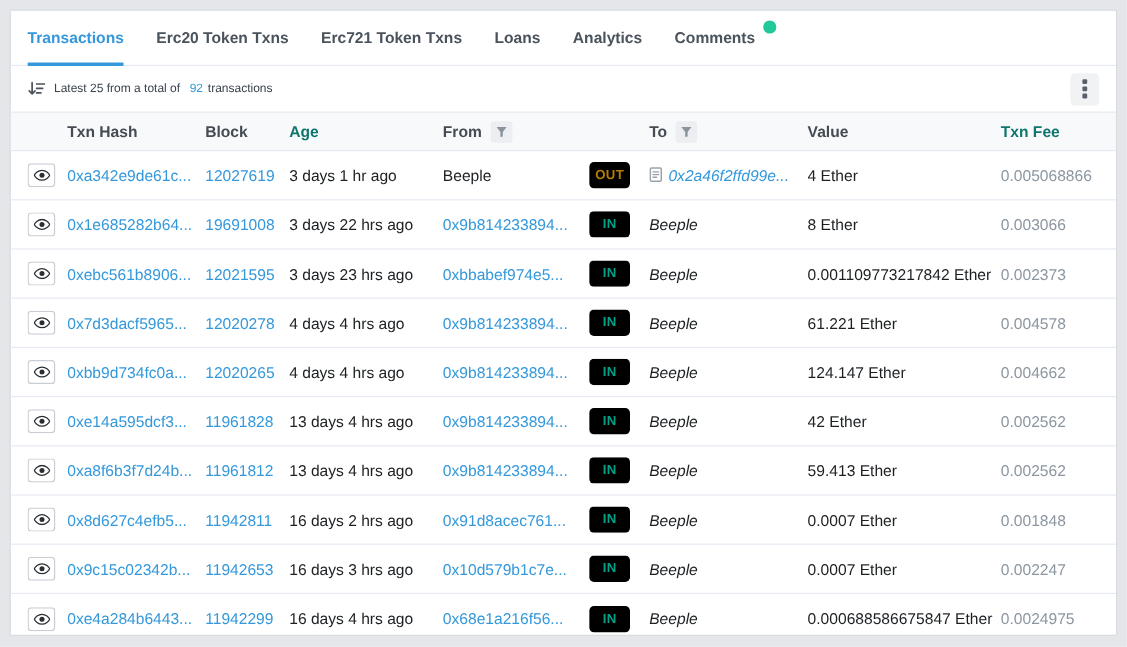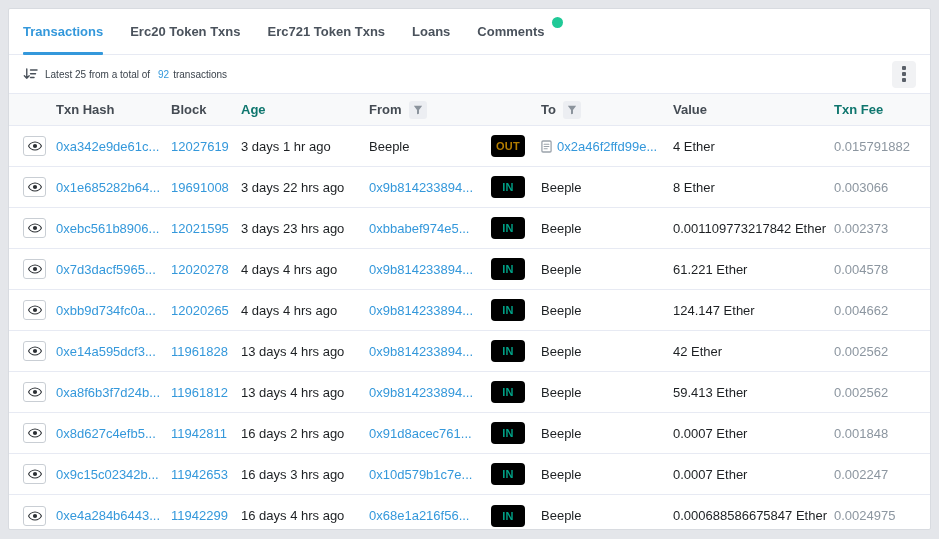--- a/index.html
+++ b/index.html
@@ -75,21 +75,21 @@
     font-size: 13px; color: #1d2023;
   }
   .tr:last-child { border-bottom: 0; }
   .link { color: #3498db; cursor: pointer; text-decoration: none; }
   .eye-btn {
     width: 23px; height: 20px; background: #fff; border: 1px solid #c9ced4;
     border-radius: 3px; display: inline-flex; align-items: center;
     justify-content: center; cursor: pointer; padding: 0;
   }
   .cell { overflow: hidden; white-space: nowrap; }
-  .to-cell { display: flex; align-items: center; }
+  .to-cell { display: flex; align-items: flex-start; font-style: italic; }
   .doc-icon { margin-right: 5px; flex: none; display: inline-flex; }
   .badge {
     display: inline-block; min-width: 34px; padding: 5px 5px;
     border-radius: 4px; text-align: center;
     font-size: 11px; font-weight: 700; letter-spacing: .3px;
   }
   .badge.in  { background: #000000; color: #00a186; }
   .badge.out { background: #000000; color: #b47d00; }
   .fee-cell { color: #8c96a0; }
 </style>
@@ -104,20 +104,23 @@
       <span class="underline"></span>
     </div>
     <div class="tab">
       <span>Erc20 Token Txns</span>
     </div>
     <div class="tab">
       <span>Erc721 Token Txns</span>
     </div>
     <div class="tab">
       <span>Loans</span>
+    </div>
+    <div class="tab">
+      <span>Analytics</span>
     </div>
     <div class="tab">
       <span>Comments</span>
       <span class="dot"></span>
     </div>
   </div>
 
   <div class="subheader">
     <div class="summary">
       <span class="icon">
@@ -183,21 +186,21 @@
     <div class="cell to-cell">
       <span class="doc-icon">
         <svg width="11" height="13" viewBox="0 0 12 14">
           <rect x="1" y="1" width="10" height="12" rx="1.2" fill="none" stroke="#9aa2ab" stroke-width="1.4"></rect>
           <path d="M3.4 4.6h5.2M3.4 7h5.2M3.4 9.4h3.4" stroke="#9aa2ab" stroke-width="1.2" stroke-linecap="round"></path>
         </svg>
       </span>
       <span class="link">0x2a46f2ffd99e...</span>
     </div>
     <div class="cell">4 Ether</div>
-    <div class="cell fee-cell">0.015791882</div>
+    <div class="cell fee-cell">0.005068866</div>
   </div>
 
   <div class="grid tr">
     <div class="cell">
       <button class="eye-btn">
         <span style="display:inline-flex">
           <svg width="14" height="10" viewBox="0 0 24 16">
             <path d="M12 1C6.5 1 2.2 5.2 1 8c1.2 2.8 5.5 7 11 7s9.8-4.2 11-7C21.8 5.2 17.5 1 12 1z" fill="none" stroke="#2b2f33" stroke-width="1.8"></path>
             <circle cx="12" cy="8" r="3.6" fill="#2b2f33"></circle>
           </svg>

